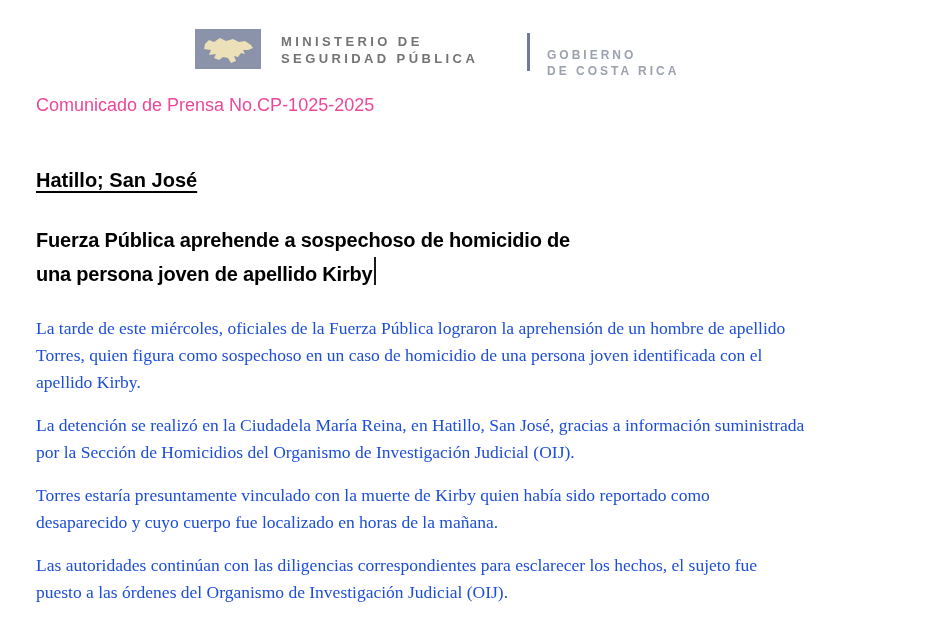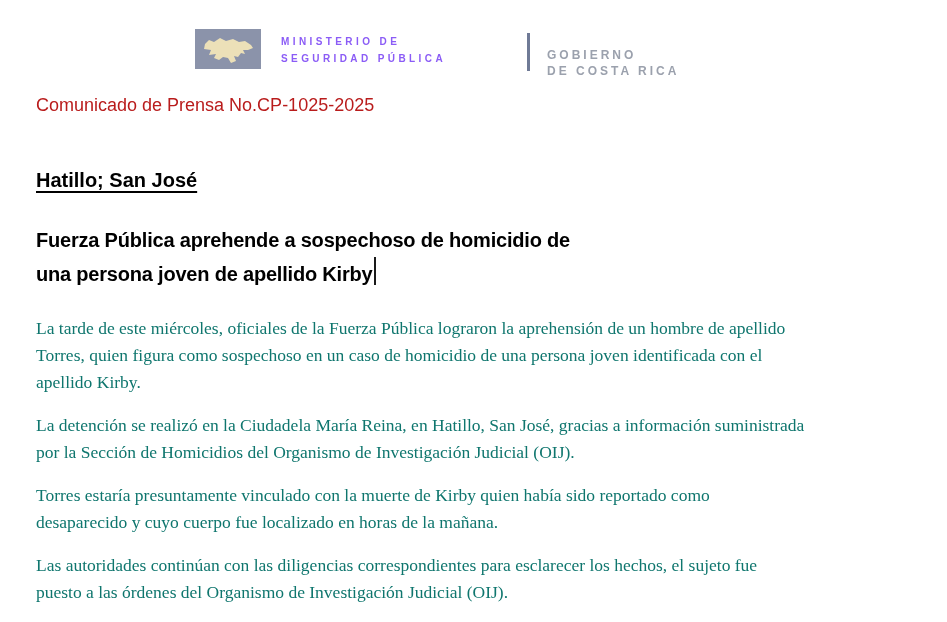--- a/index.html
+++ b/index.html
@@ -19,42 +19,42 @@
   
   .logo-group { position: absolute; left: 0; top: 0; width: 947px; height: 80px; }
   .flag-rect {
     position: absolute; left: 195px; top: 29px;
     width: 66px; height: 40px;
     background: #8b93aa;
   }
   .flag-rect svg { display: block; width: 66px; height: 40px; }
   .ministry-text {
     position: absolute; left: 281px; top: 33px;
-    color: #8b5cf6;
-    font-size: 10px; font-weight: 600;
+    color: #737373;
+    font-size: 13px; font-weight: 600;
     letter-spacing: 3.4px; line-height: 17px;
     white-space: pre-line;
   }
   .logo-divider {
     position: absolute; left: 527px; top: 33px;
     width: 3px; height: 38px;
     background: #6f7a96;
   }
   .gov-text {
     position: absolute; left: 547px; top: 47px;
     color: #9ba1ad;
     font-size: 12px; font-weight: 600;
     letter-spacing: 3px; line-height: 16px;
     white-space: pre-line;
   }
 
   
   .meta {
     position: absolute; left: 36px; top: 92px;
-    font-size: 18px; line-height: 27px; color: #b91c1c;
+    font-size: 18px; line-height: 27px; color: #ec4899;
   }
 
   
   .location {
     position: absolute; left: 36px; top: 167px;
     font-size: 20px; font-weight: bold; color: #000;
     line-height: 26px;
     text-decoration: underline;
     text-decoration-thickness: 2px;
     text-underline-offset: 4px;
@@ -75,21 +75,21 @@
     background: #1a1a1a;
     margin-left: 2px;
     vertical-align: -4px;
   }
 
   
   .body-text {
     position: absolute; left: 36px; top: 315px;
     width: 911px;
     font-family: "Liberation Serif", serif;
-    font-size: 17.5px; line-height: 27px; color: #0f766e;
+    font-size: 17.5px; line-height: 27px; color: #1d4ed8;
   }
   .body-text p {
     margin: 0 0 16px 0;
     white-space: pre-line;
     max-width: 911px;
   }
 </style>
 </head>
 <body>
 

